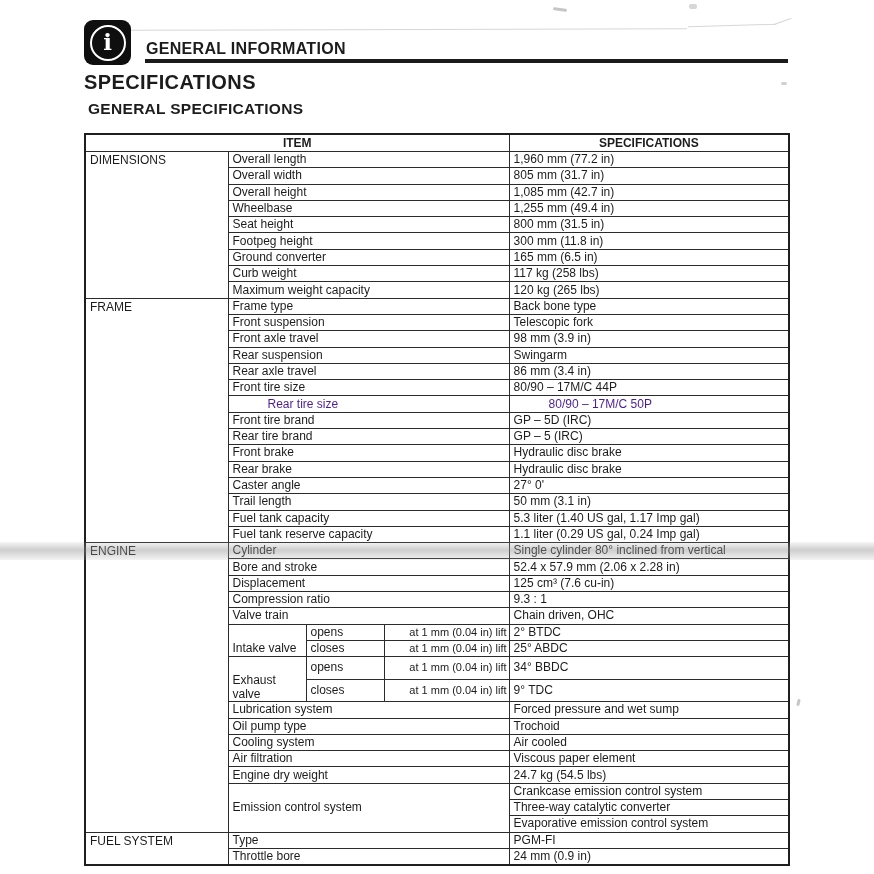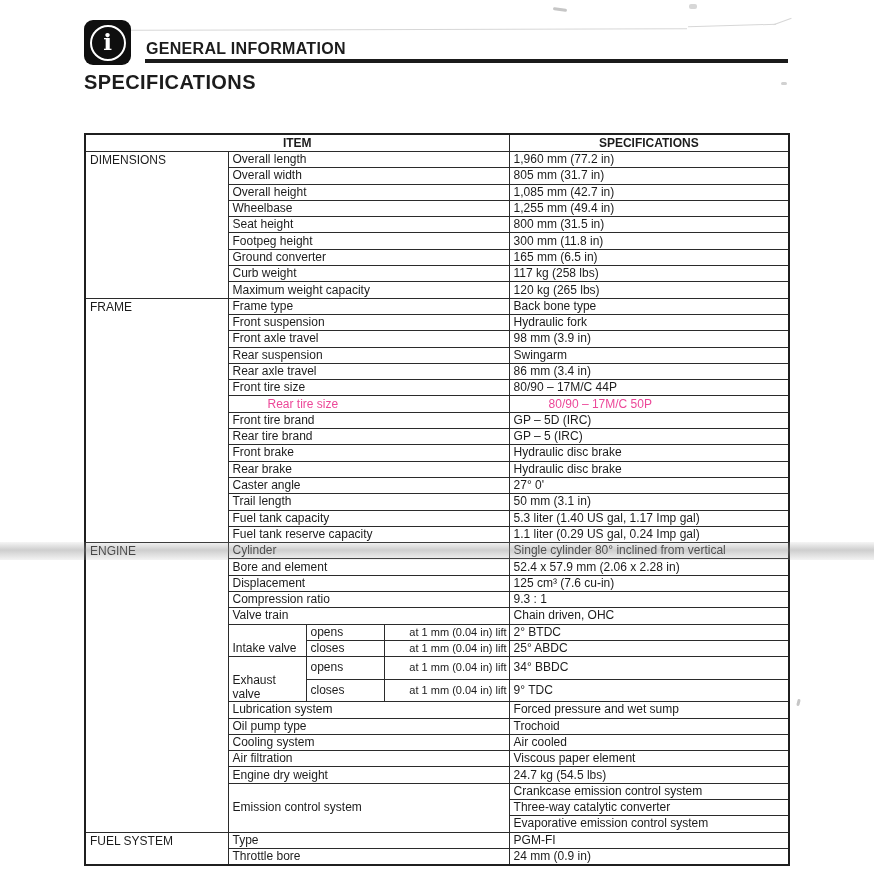--- a/index.html
+++ b/index.html
@@ -22,21 +22,21 @@
 
   
   table{position:absolute;left:84px;top:133px;width:704px;border-collapse:collapse;
         table-layout:fixed;font-size:12px;border:2px solid #1f1f1f;}
   th,td{border:1px solid #2b2b2b;padding:0 4px;height:15.3px;line-height:15px;
         white-space:nowrap;overflow:hidden;text-align:left;vertical-align:middle;}
   thead th{font-weight:bold;text-align:center;height:16px;margin-left:32px;}
   td.cat{vertical-align:top;padding-top:1px;}
   td.vtop{vertical-align:top;padding-top:16px;white-space:normal;line-height:14px;}
   td.lift{padding:0 2px;font-size:11px;text-align:right;}
-  tr.faded td{color:#ec4899;padding-left:39px;}
+  tr.faded td{color:#4c1d95;padding-left:39px;}
 
   
   .scan-band{position:absolute;left:0;width:874px;top:539px;height:16px;pointer-events:none;z-index:5;
              background:linear-gradient(to bottom,rgba(175,175,175,.12),rgba(148,148,148,.46) 45%,rgba(175,175,175,.15));}
   .artifact-line{position:absolute;height:1px;background:#d7d7d7;pointer-events:none;}
   .al1{left:131px;top:29px;width:556px;transform:rotate(-0.15deg);}
   .al2{left:688px;top:25px;width:88px;transform:rotate(-1.6deg);}
   .al3{left:773px;top:21px;width:19px;transform:rotate(-20deg);}
   .speckle{position:absolute;background:#c6c6c6;pointer-events:none;border-radius:2px;}
   .sp1{left:553px;top:8px;width:14px;height:3px;transform:rotate(8deg);}
@@ -52,20 +52,21 @@
   <div class="info-badge">
     <div class="info-circle">
       <span class="info-i">i</span>
     </div>
   </div>
 
   <div class="chapter-title">GENERAL INFORMATION</div>
   <div class="chapter-underline"></div>
 
   <div class="title-main">SPECIFICATIONS</div>
+  <div class="title-sub">GENERAL SPECIFICATIONS</div>
 
   <table id="spec-table">
     <colgroup>
       <col style="width:143px">
         <col style="width:78px">
         <col style="width:78px">
       <col style="width:125px">
         <col style="width:280px">
     </colgroup>
     <thead>
@@ -112,21 +113,21 @@
           <td colspan="3">Maximum weight capacity</td>
           <td>120 kg (265 lbs)</td>
         </tr>
         <tr>
           <td rowspan="15" class="cat">FRAME</td>
           <td colspan="3">Frame type</td>
           <td>Back bone type</td>
         </tr>
         <tr>
           <td colspan="3">Front suspension</td>
-          <td>Hydraulic fork</td>
+          <td>Telescopic fork</td>
         </tr>
         <tr>
           <td colspan="3">Front axle travel</td>
           <td>98 mm (3.9 in)</td>
         </tr>
         <tr>
           <td colspan="3">Rear suspension</td>
           <td>Swingarm</td>
         </tr>
         <tr>
@@ -172,21 +173,21 @@
         <tr>
           <td colspan="3">Fuel tank reserve capacity</td>
           <td>1.1 liter (0.29 US gal, 0.24 Imp gal)</td>
         </tr>
         <tr class="hl-row">
           <td rowspan="17" class="cat">ENGINE</td>
           <td colspan="3">Cylinder</td>
           <td>Single cylinder 80° inclined from vertical</td>
         </tr>
         <tr>
-          <td colspan="3">Bore and element</td>
+          <td colspan="3">Bore and stroke</td>
           <td>52.4 x 57.9 mm (2.06 x 2.28 in)</td>
         </tr>
         <tr>
           <td colspan="3">Displacement</td>
           <td>125 cm³ (7.6 cu-in)</td>
         </tr>
         <tr>
           <td colspan="3">Compression ratio</td>
           <td>9.3 : 1</td>
         </tr>

